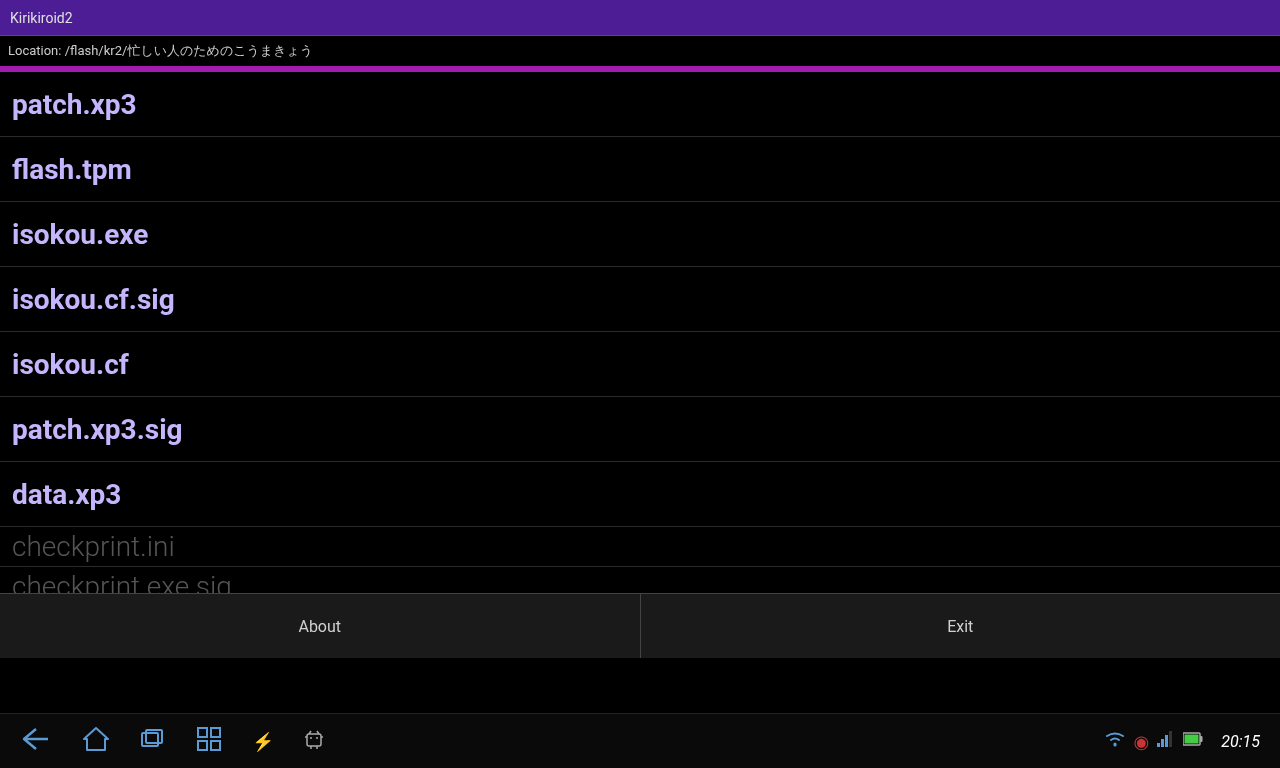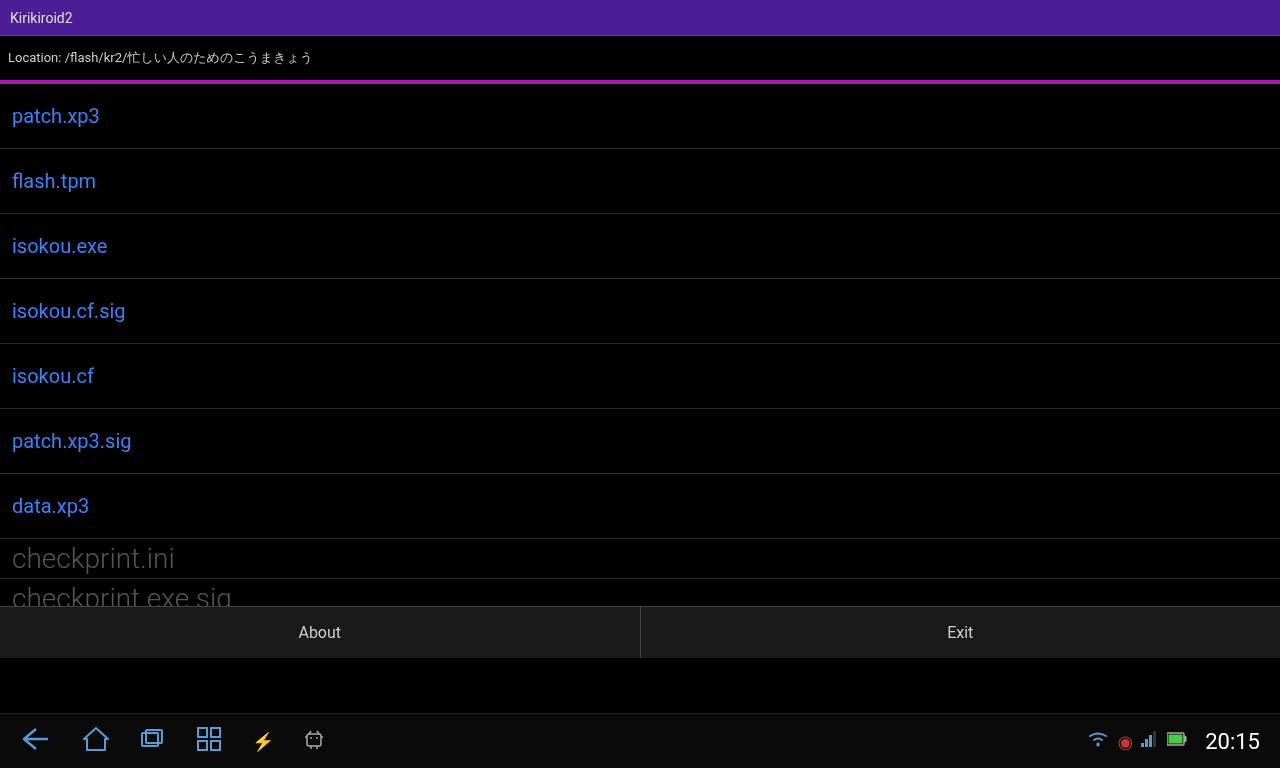--- a/index.html
+++ b/index.html
@@ -29,25 +29,25 @@
     }
 
     #title-bar span {
       font-size: 14px;
       color: #e0e0e0;
     }
 
     
     #location-bar {
       background: #000;
-      height: 48px;
+      height: 36px;
       display: flex;
       align-items: center;
       padding: 0 8px;
-      border-bottom: 4px solid #a21caf;
+      border-bottom: 6px solid #a21caf;
     }
 
     #location-bar span {
       font-size: 13px;
       color: #ccc;
     }
 
     
     #file-list {
       background: #000;
@@ -58,23 +58,23 @@
     .file-item {
       height: 65px;
       display: flex;
       align-items: center;
       padding: 0 12px;
       border-bottom: 1px solid #2a2a2a;
       cursor: pointer;
     }
 
     .file-item span {
-      font-size: 20px;
-      color: #3b82f6;
-      font-weight: 400;
+      font-size: 28px;
+      color: #c4b5fd;
+      font-weight: 700;
     }
 
     
     .file-item-partial {
       height: 40px;
       display: flex;
       align-items: center;
       padding: 0 12px;
       border-bottom: 1px solid #2a2a2a;
       overflow: hidden;
@@ -85,21 +85,21 @@
       color: #555;
       font-weight: 300;
     }
 
     
     #menu-bar {
       position: absolute;
       bottom: 55px;
       left: 0;
       right: 0;
-      height: 52px;
+      height: 65px;
       background: #1a1a1a;
       display: flex;
       border-top: 1px solid #444;
     }
 
     .menu-btn {
       flex: 1;
       display: flex;
       align-items: center;
       justify-content: center;
@@ -140,24 +140,25 @@
       cursor: pointer;
     }
 
     #nav-right {
       display: flex;
       align-items: center;
       gap: 8px;
     }
 
     #time-display {
-      font-size: 22px;
+      font-size: 16px;
       color: #fff;
       font-weight: 400;
       margin-left: 10px;
+      font-style: italic;
     }
 
     #main-content {
       position: absolute;
       top: 0;
       left: 0;
       right: 0;
       bottom: 55px;
       display: flex;
       flex-direction: column;

